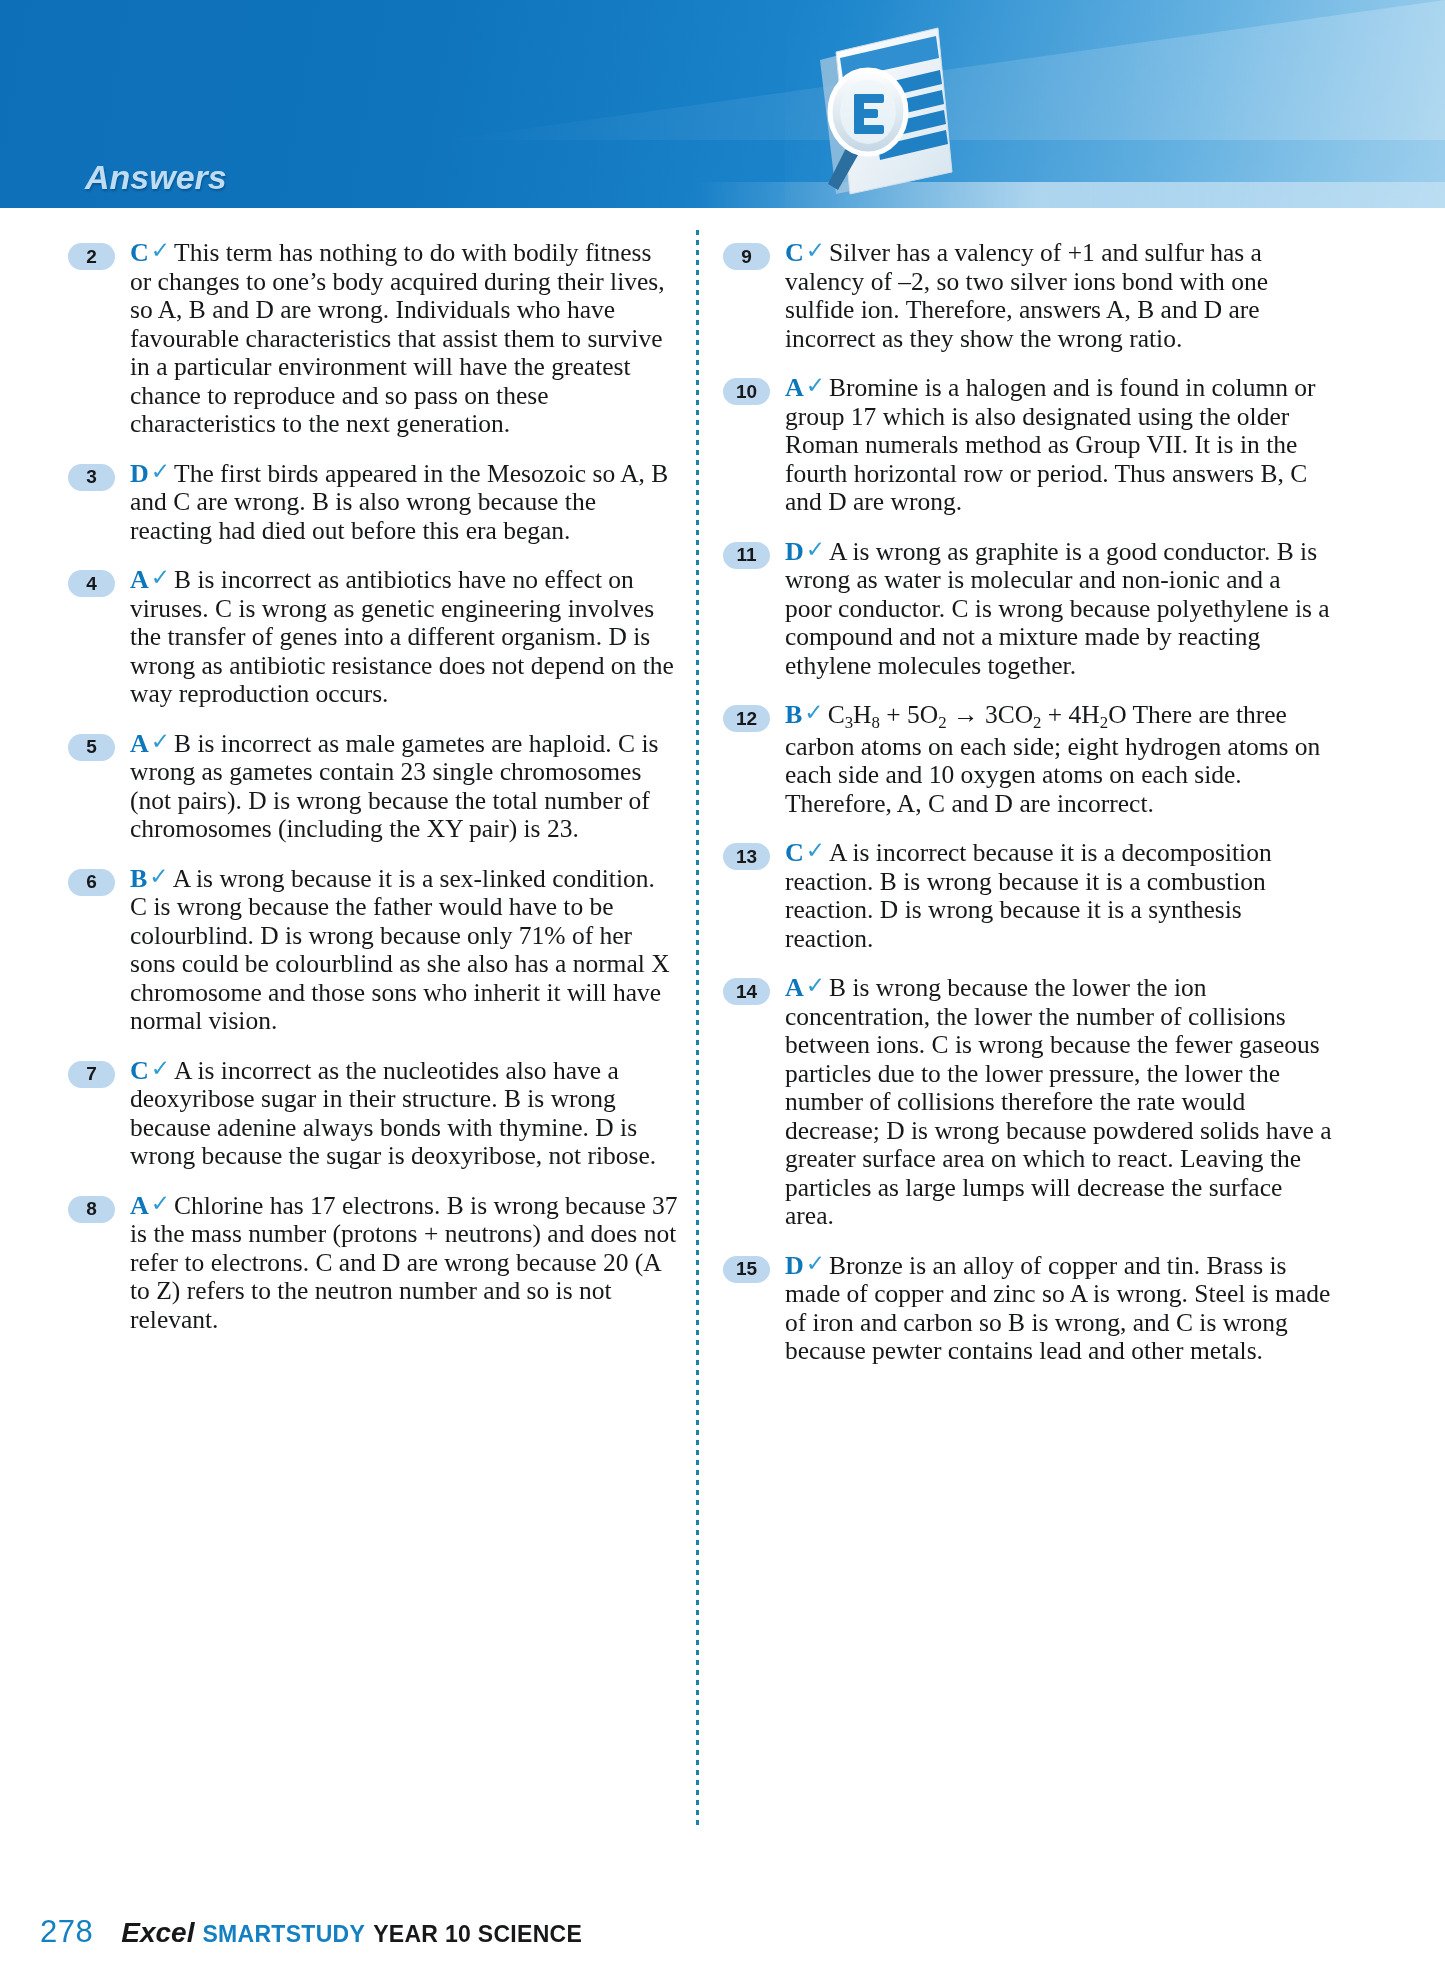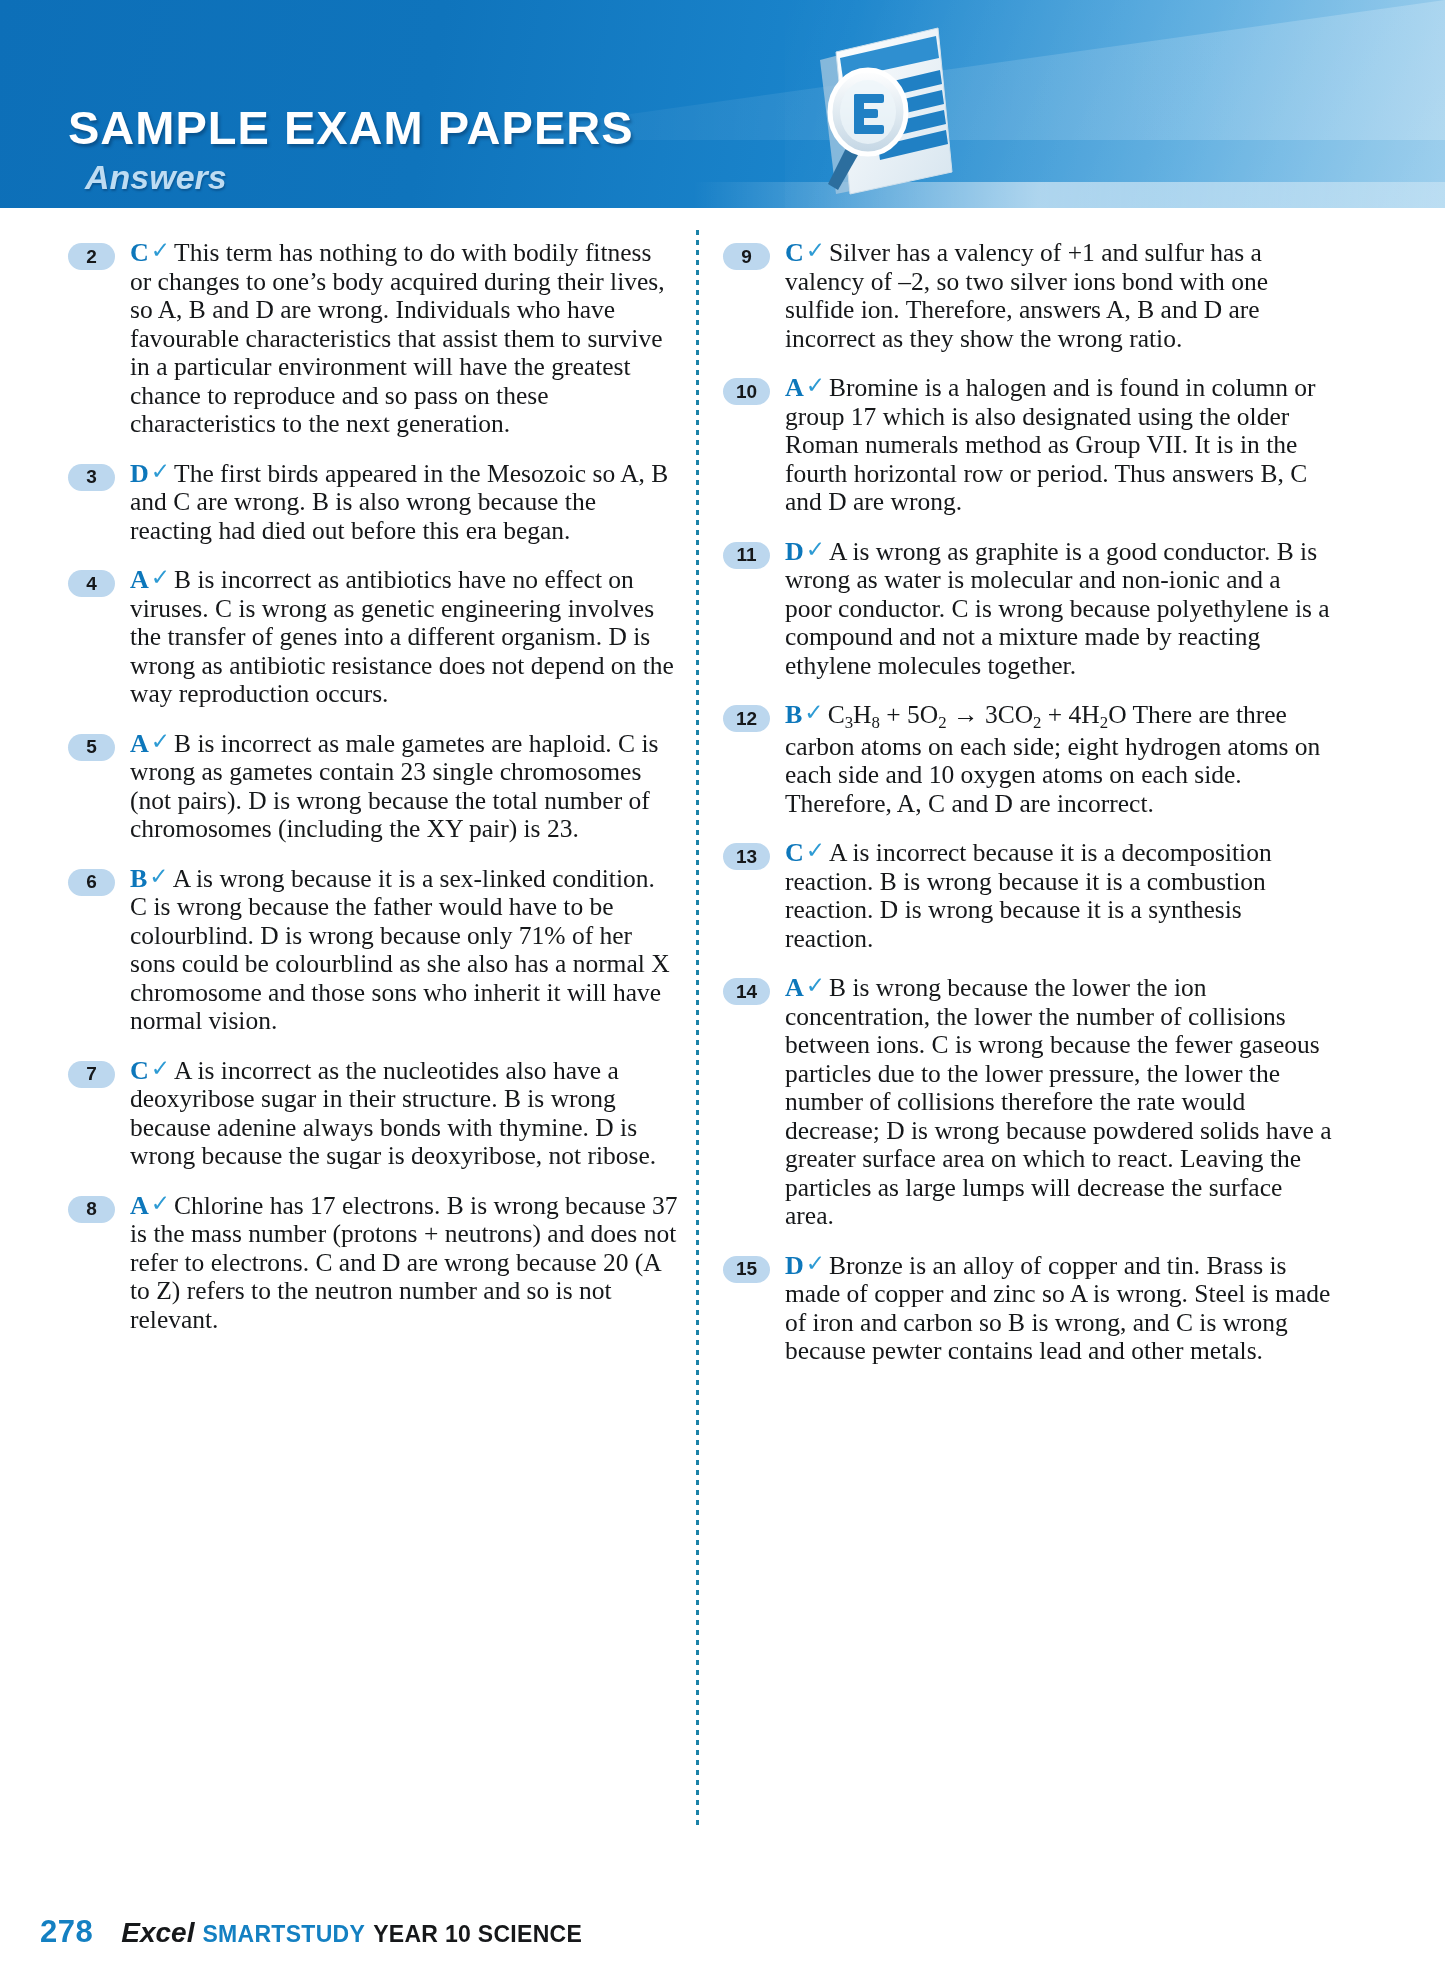--- a/index.html
+++ b/index.html
@@ -170,21 +170,21 @@
   }
   .footer-inner {
     position: absolute;
     left: 40px; bottom: 28px;
     display: flex;
     align-items: baseline;
     font-family: "Liberation Sans", "DejaVu Sans", sans-serif;
     white-space: nowrap;
   }
   .page-number {
-    font-weight: bold;
+    font-weight: normal;
     font-size: 31px;
     color: #1480c2;
     margin-right: 28px;
     letter-spacing: 0.5px;
   }
   .brand-excel {
     font-weight: bold;
     font-style: italic;
     font-size: 28px;
     color: #16181a;
@@ -243,21 +243,20 @@
 
       <g fill="#2080c4">
         <rect x="44" y="72" width="10" height="40" rx="2"></rect>
         <rect x="44" y="72" width="30" height="9" rx="2"></rect>
         <rect x="44" y="87" width="24" height="9" rx="2"></rect>
         <rect x="44" y="103" width="30" height="9" rx="2"></rect>
       </g>
     </svg>
   </div>
 
-  <div class="page-title">SAMPLE EXAM PAPERS</div>
   <div class="page-subtitle">Answers</div>
 
 </div>
 
 <div class="content">
   <div class="col-divider"></div>
   <div class="column col-left" id="col-left">
       <div class="answer"><span class="qnum">2</span><span class="ans-letter">C</span><span class="tick">✓</span><span>This term has nothing to do with bodily fitness or changes to one’s body acquired during their lives, so A, B and D are wrong. Individuals who have favourable characteristics that assist them to survive in a particular environment will have the greatest chance to reproduce and so pass on these characteristics to the next generation.</span></div>
       <div class="answer"><span class="qnum">3</span><span class="ans-letter">D</span><span class="tick">✓</span><span>The first birds appeared in the Mesozoic so A, B and C are wrong. B is also wrong because the reacting had died out before this era began.</span></div>
       <div class="answer"><span class="qnum">4</span><span class="ans-letter">A</span><span class="tick">✓</span><span>B is incorrect as antibiotics have no effect on viruses. C is wrong as genetic engineering involves the transfer of genes into a different organism. D is wrong as antibiotic resistance does not depend on the way reproduction occurs.</span></div>

